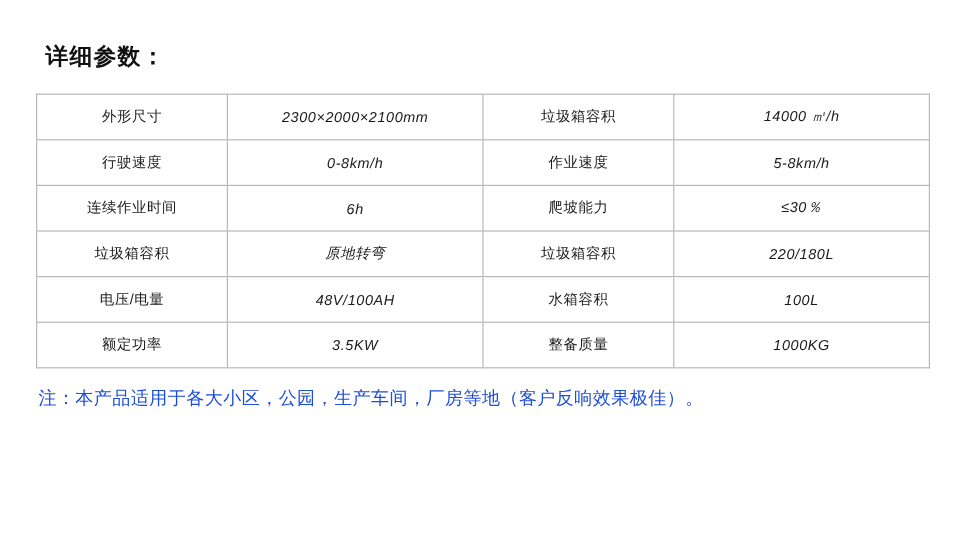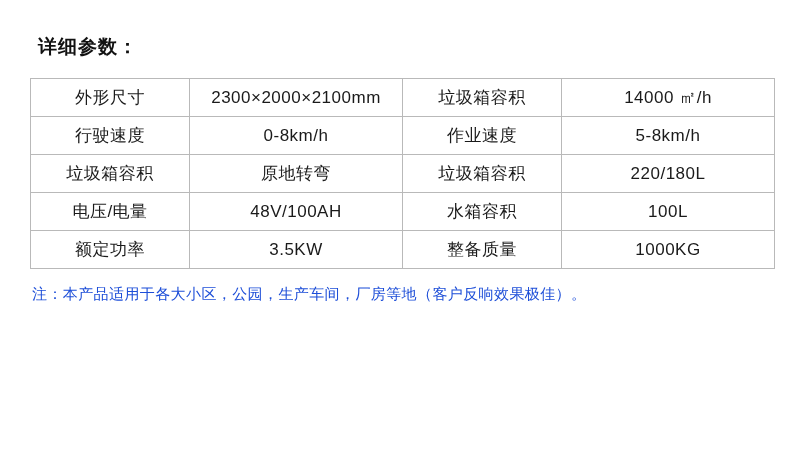--- a/index.html
+++ b/index.html
@@ -33,31 +33,32 @@
     margin: 0 auto;
     border-collapse: collapse;
     table-layout: fixed;
     background: #fff;
   }
   table.spec-table td {
     border: 1px solid #b9b9b9;
     height: 37px;
     text-align: center;
     vertical-align: middle;
-    font-size: 17px;
+    font-size: 12px;
     color: #1a1a1a;
     padding: 0 4px;
     letter-spacing: 0.5px;
   }
   td.label-cell {
     width: 150px;
     letter-spacing: 1px;
   }
   td.value-cell {
     width: 204px;
+    font-style: italic;
   }
   .footnote {
     margin: 16px auto 0 auto;
     width: 708px;
     font-size: 15px;
     color: #1d4ed8;
     letter-spacing: 0.4px;
     text-align: left;
     padding-left: 2px;
     box-sizing: border-box;
@@ -78,20 +79,26 @@
         <td class="label-cell">垃圾箱容积</td>
         <td class="value-cell">14000 ㎡/h</td>
       </tr>
       <tr>
         <td class="label-cell">行驶速度</td>
         <td class="value-cell">0-8km/h</td>
         <td class="label-cell">作业速度</td>
         <td class="value-cell">5-8km/h</td>
       </tr>
       <tr>
+        <td class="label-cell">连续作业时间</td>
+        <td class="value-cell">6h</td>
+        <td class="label-cell">爬坡能力</td>
+        <td class="value-cell">≤30％</td>
+      </tr>
+      <tr>
         <td class="label-cell">垃圾箱容积</td>
         <td class="value-cell">原地转弯</td>
         <td class="label-cell">垃圾箱容积</td>
         <td class="value-cell">220/180L</td>
       </tr>
       <tr>
         <td class="label-cell">电压/电量</td>
         <td class="value-cell">48V/100AH</td>
         <td class="label-cell">水箱容积</td>
         <td class="value-cell">100L</td>

